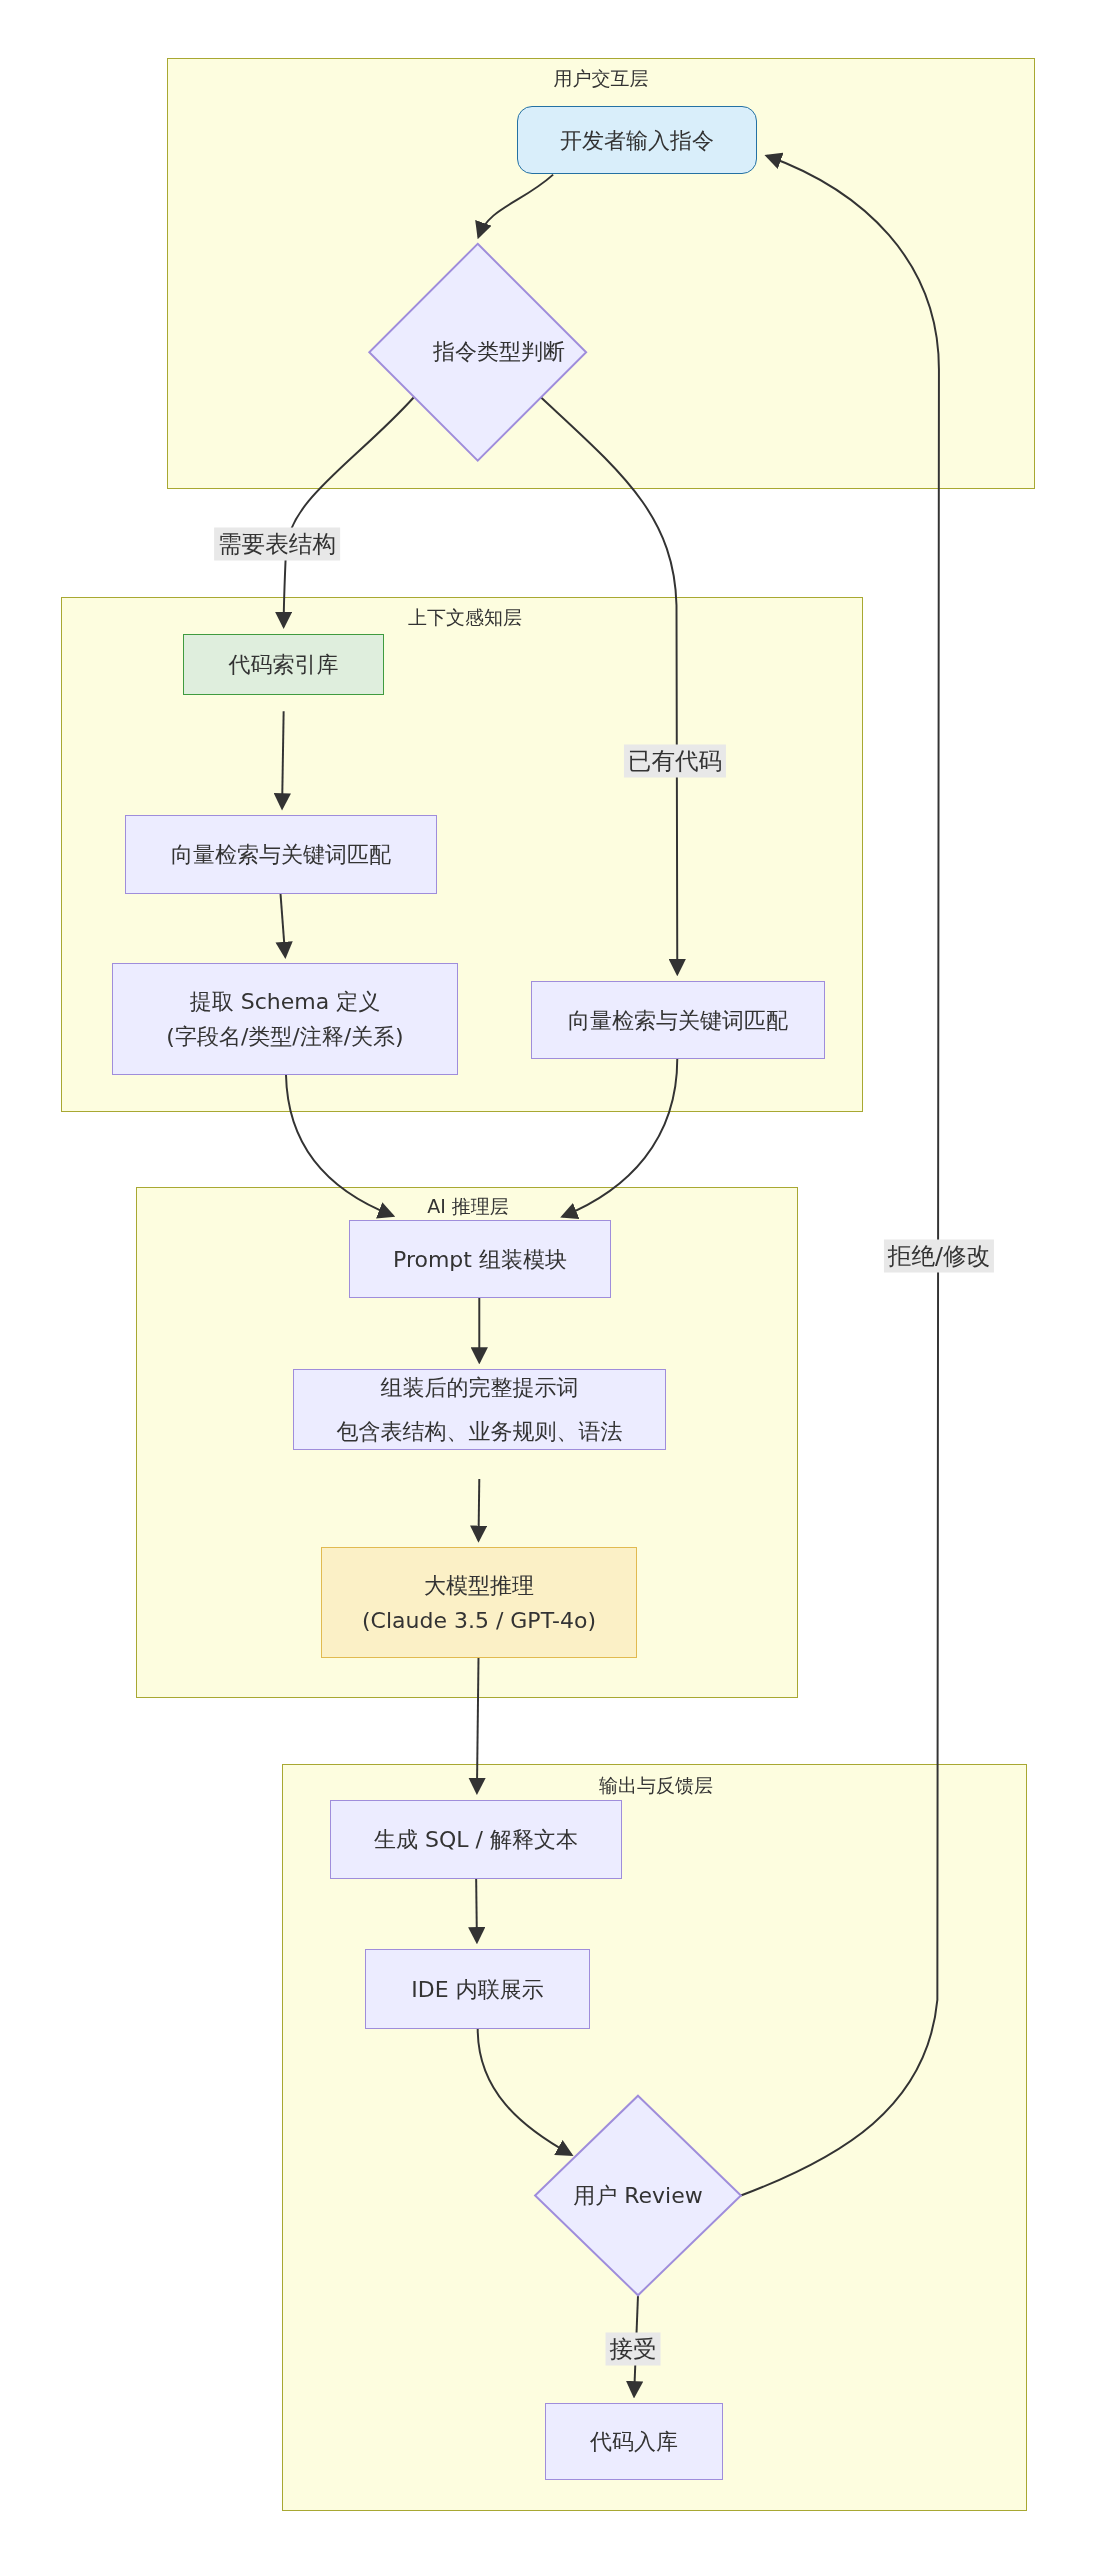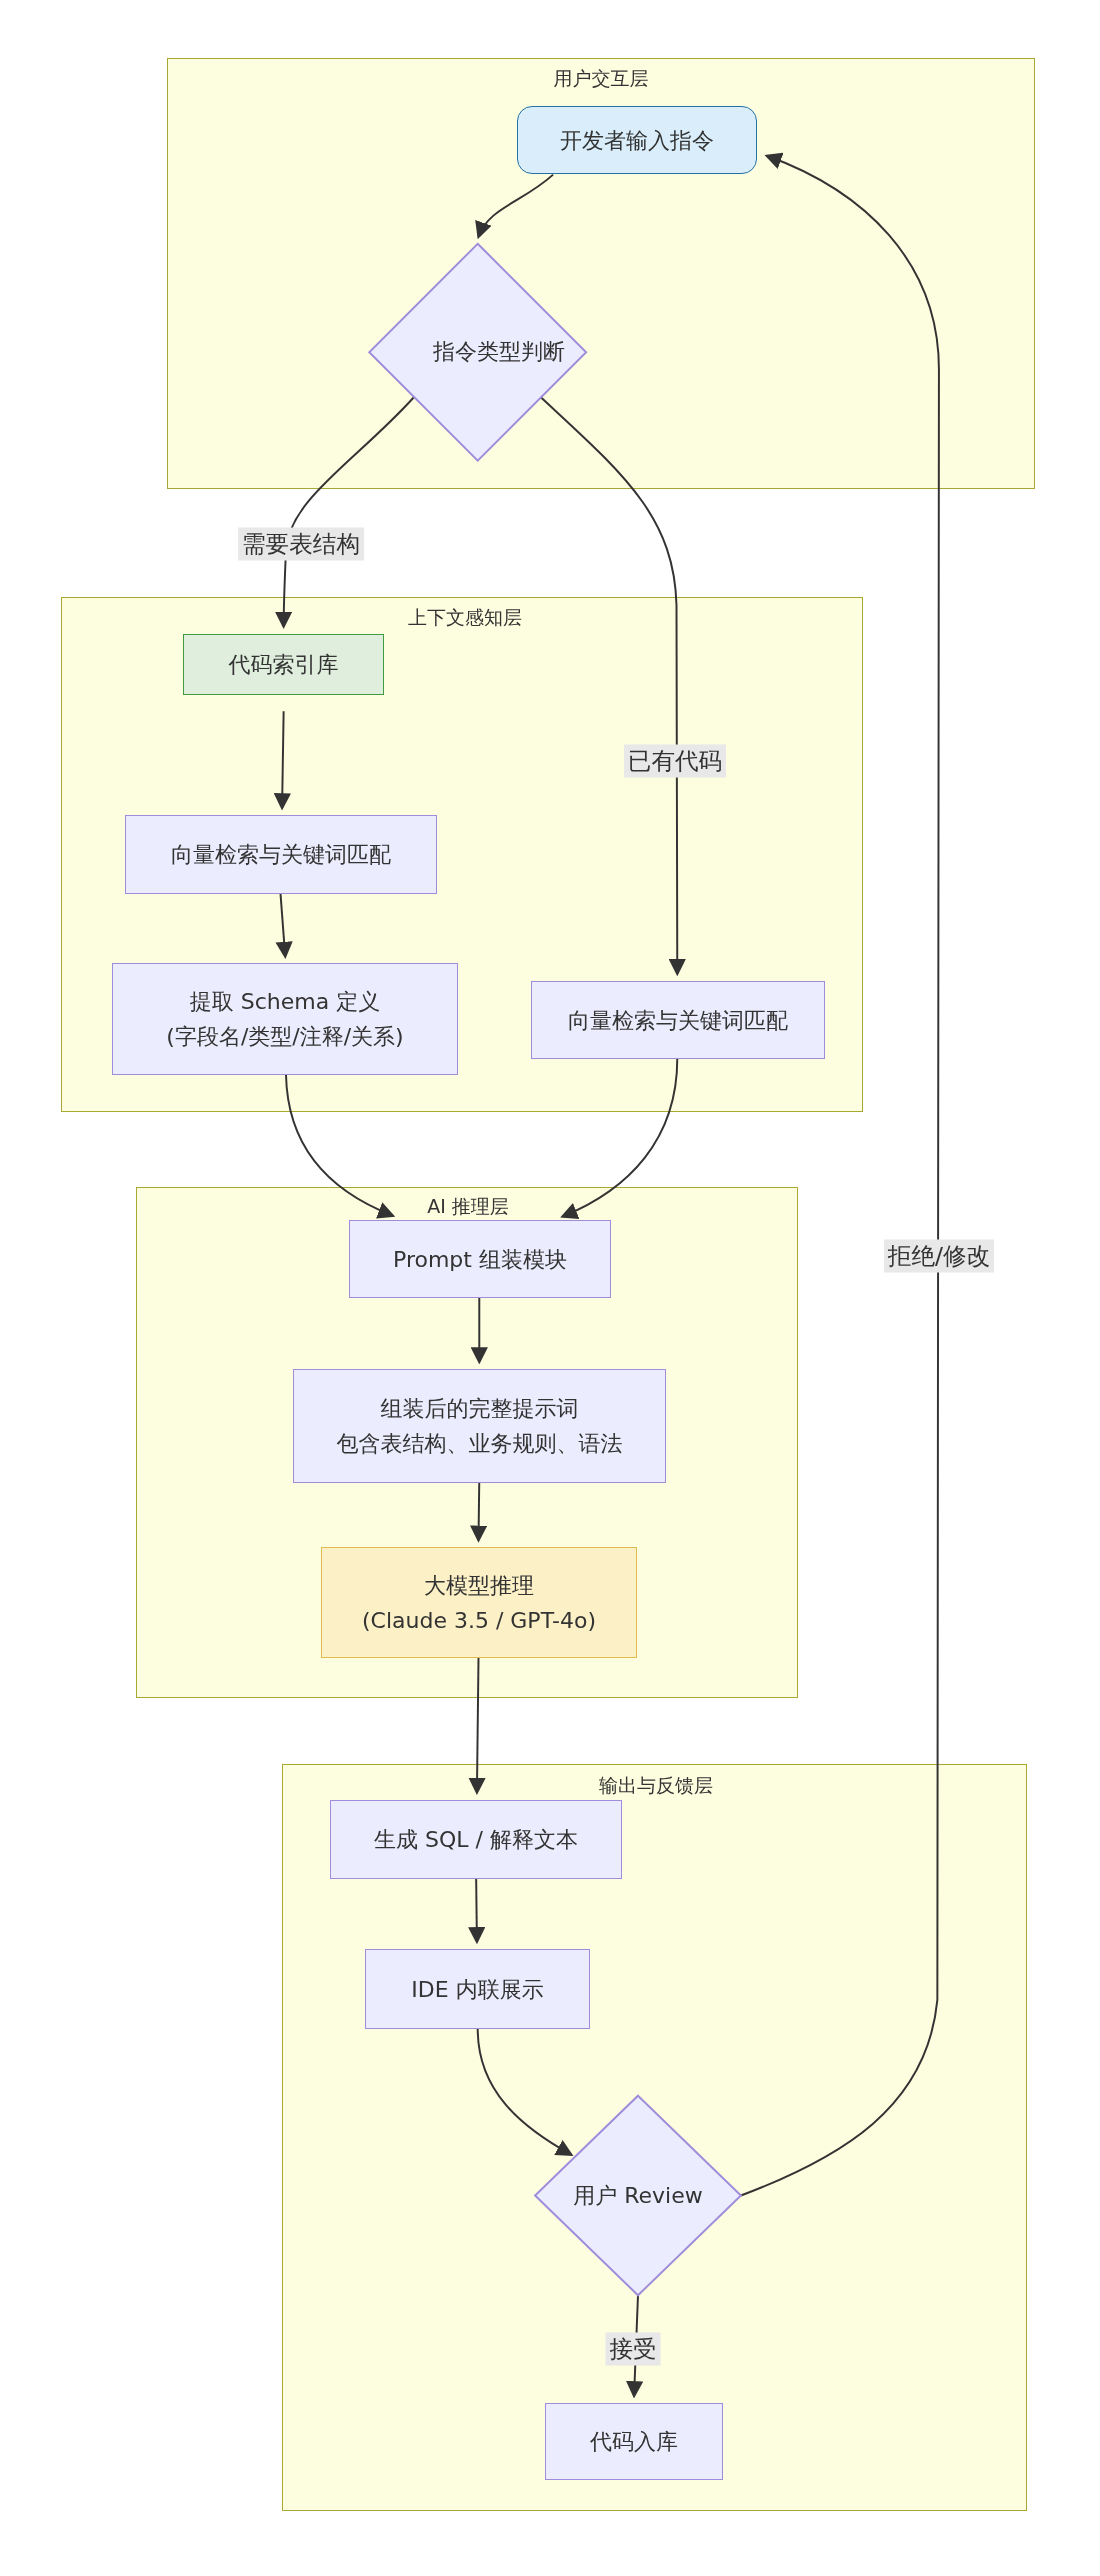--- a/index.html
+++ b/index.html
@@ -126,21 +126,21 @@
   </div>
 
   <div class="node" style="left:531px; top:981px; width:294px; height:78px;">
     <span>向量检索与关键词匹配</span>
   </div>
 
   <div class="node" style="left:349px; top:1220px; width:262px; height:78px;">
     <span>Prompt 组装模块</span>
   </div>
 
-  <div class="node" style="left:293px; top:1369px; width:373px; height:114px;">
+  <div class="node" style="left:293px; top:1369px; width:373px; height:81px;justify-content:space-between;">
     <span>组装后的完整提示词</span>
     <span>包含表结构、业务规则、语法</span>
   </div>
 
   <div class="node yellow" style="left:321px; top:1547px; width:316px; height:111px;">
     <span>大模型推理</span>
     <span>(Claude 3.5 / GPT-4o)</span>
   </div>
 
   <div class="node" style="left:330px; top:1800px; width:292px; height:79px;">
@@ -151,19 +151,19 @@
     <span>IDE 内联展示</span>
   </div>
 
   <div class="node" style="left:545px; top:2403px; width:178px; height:77px;">
     <span>代码入库</span>
   </div>
 
   <div class="diamond-label" style="left:478px; top:352px;margin-left:21px;">指令类型判断</div>
   <div class="diamond-label" style="left:638px; top:2196px;">用户 Review</div>
 
-  <div class="edge-label" style="left:301px; top:544px;">需要表结构</div>
+  <div class="edge-label" style="left:277px; top:544px;">需要表结构</div>
   <div class="edge-label" style="left:675px; top:761px;">已有代码</div>
   <div class="edge-label" style="left:633px; top:2349px;">接受</div>
   <div class="edge-label" style="left:939px; top:1256px;">拒绝/修改</div>
 
 </div>
 
 
 </body></html>

